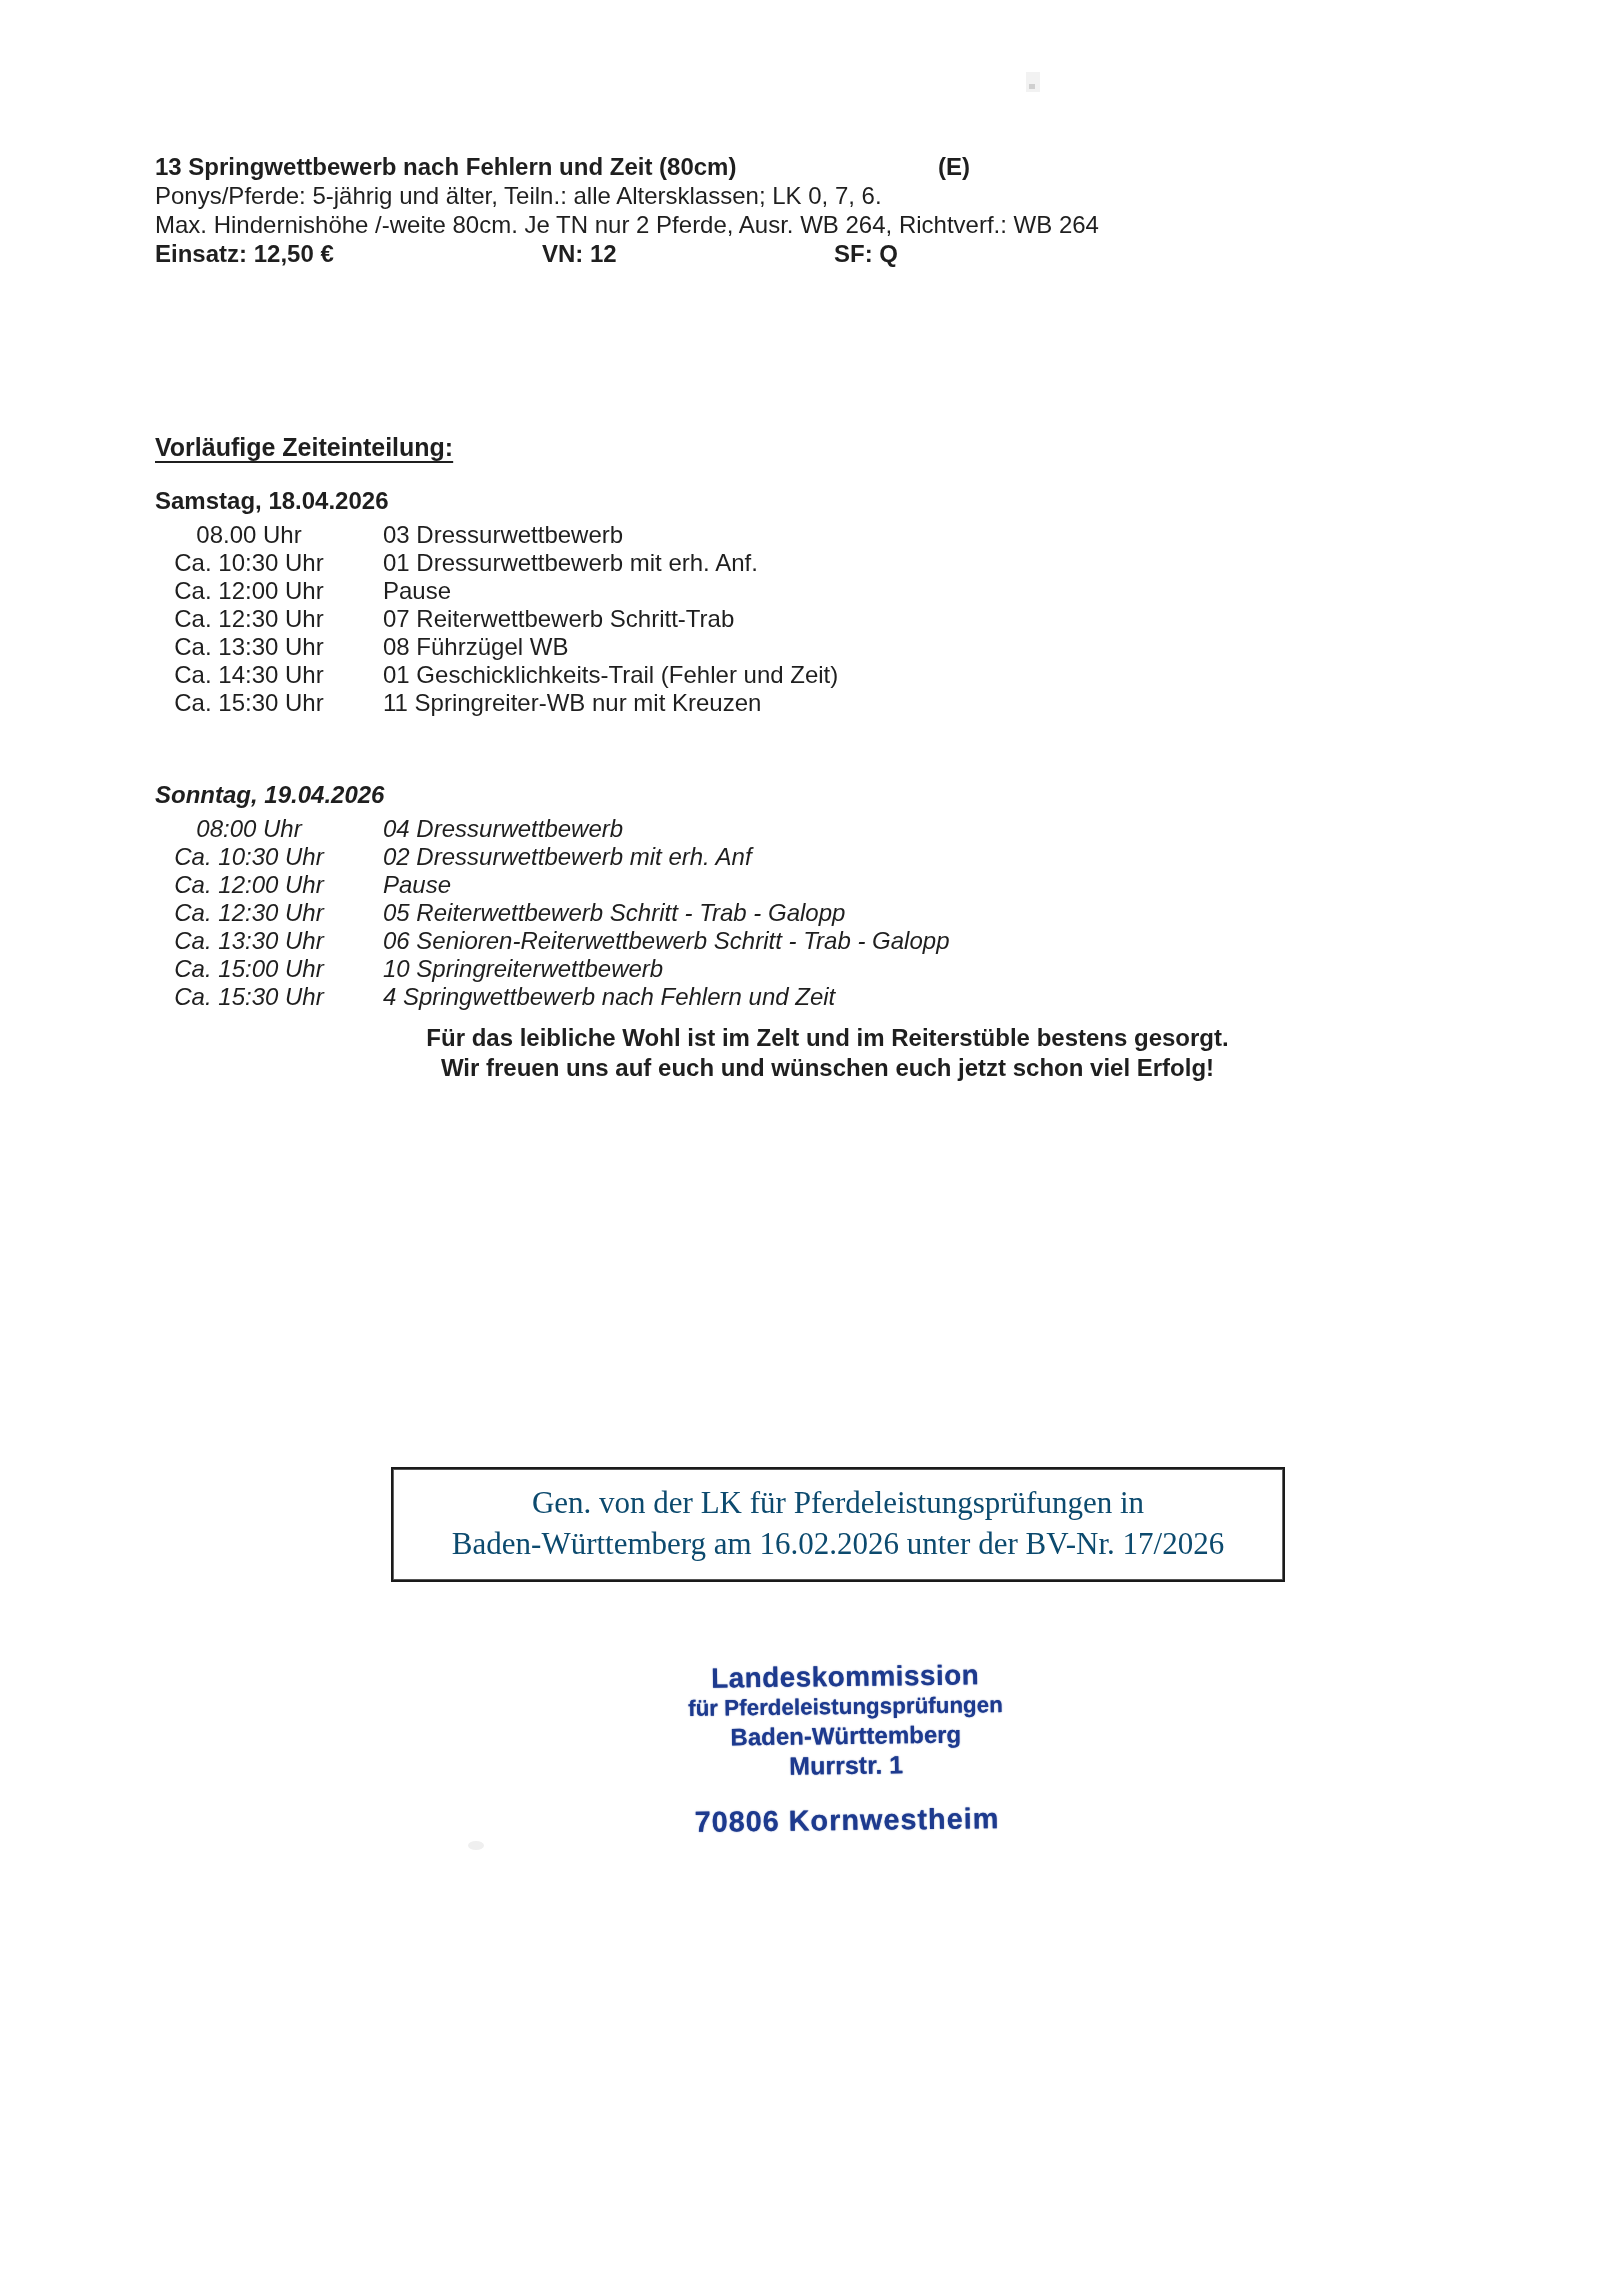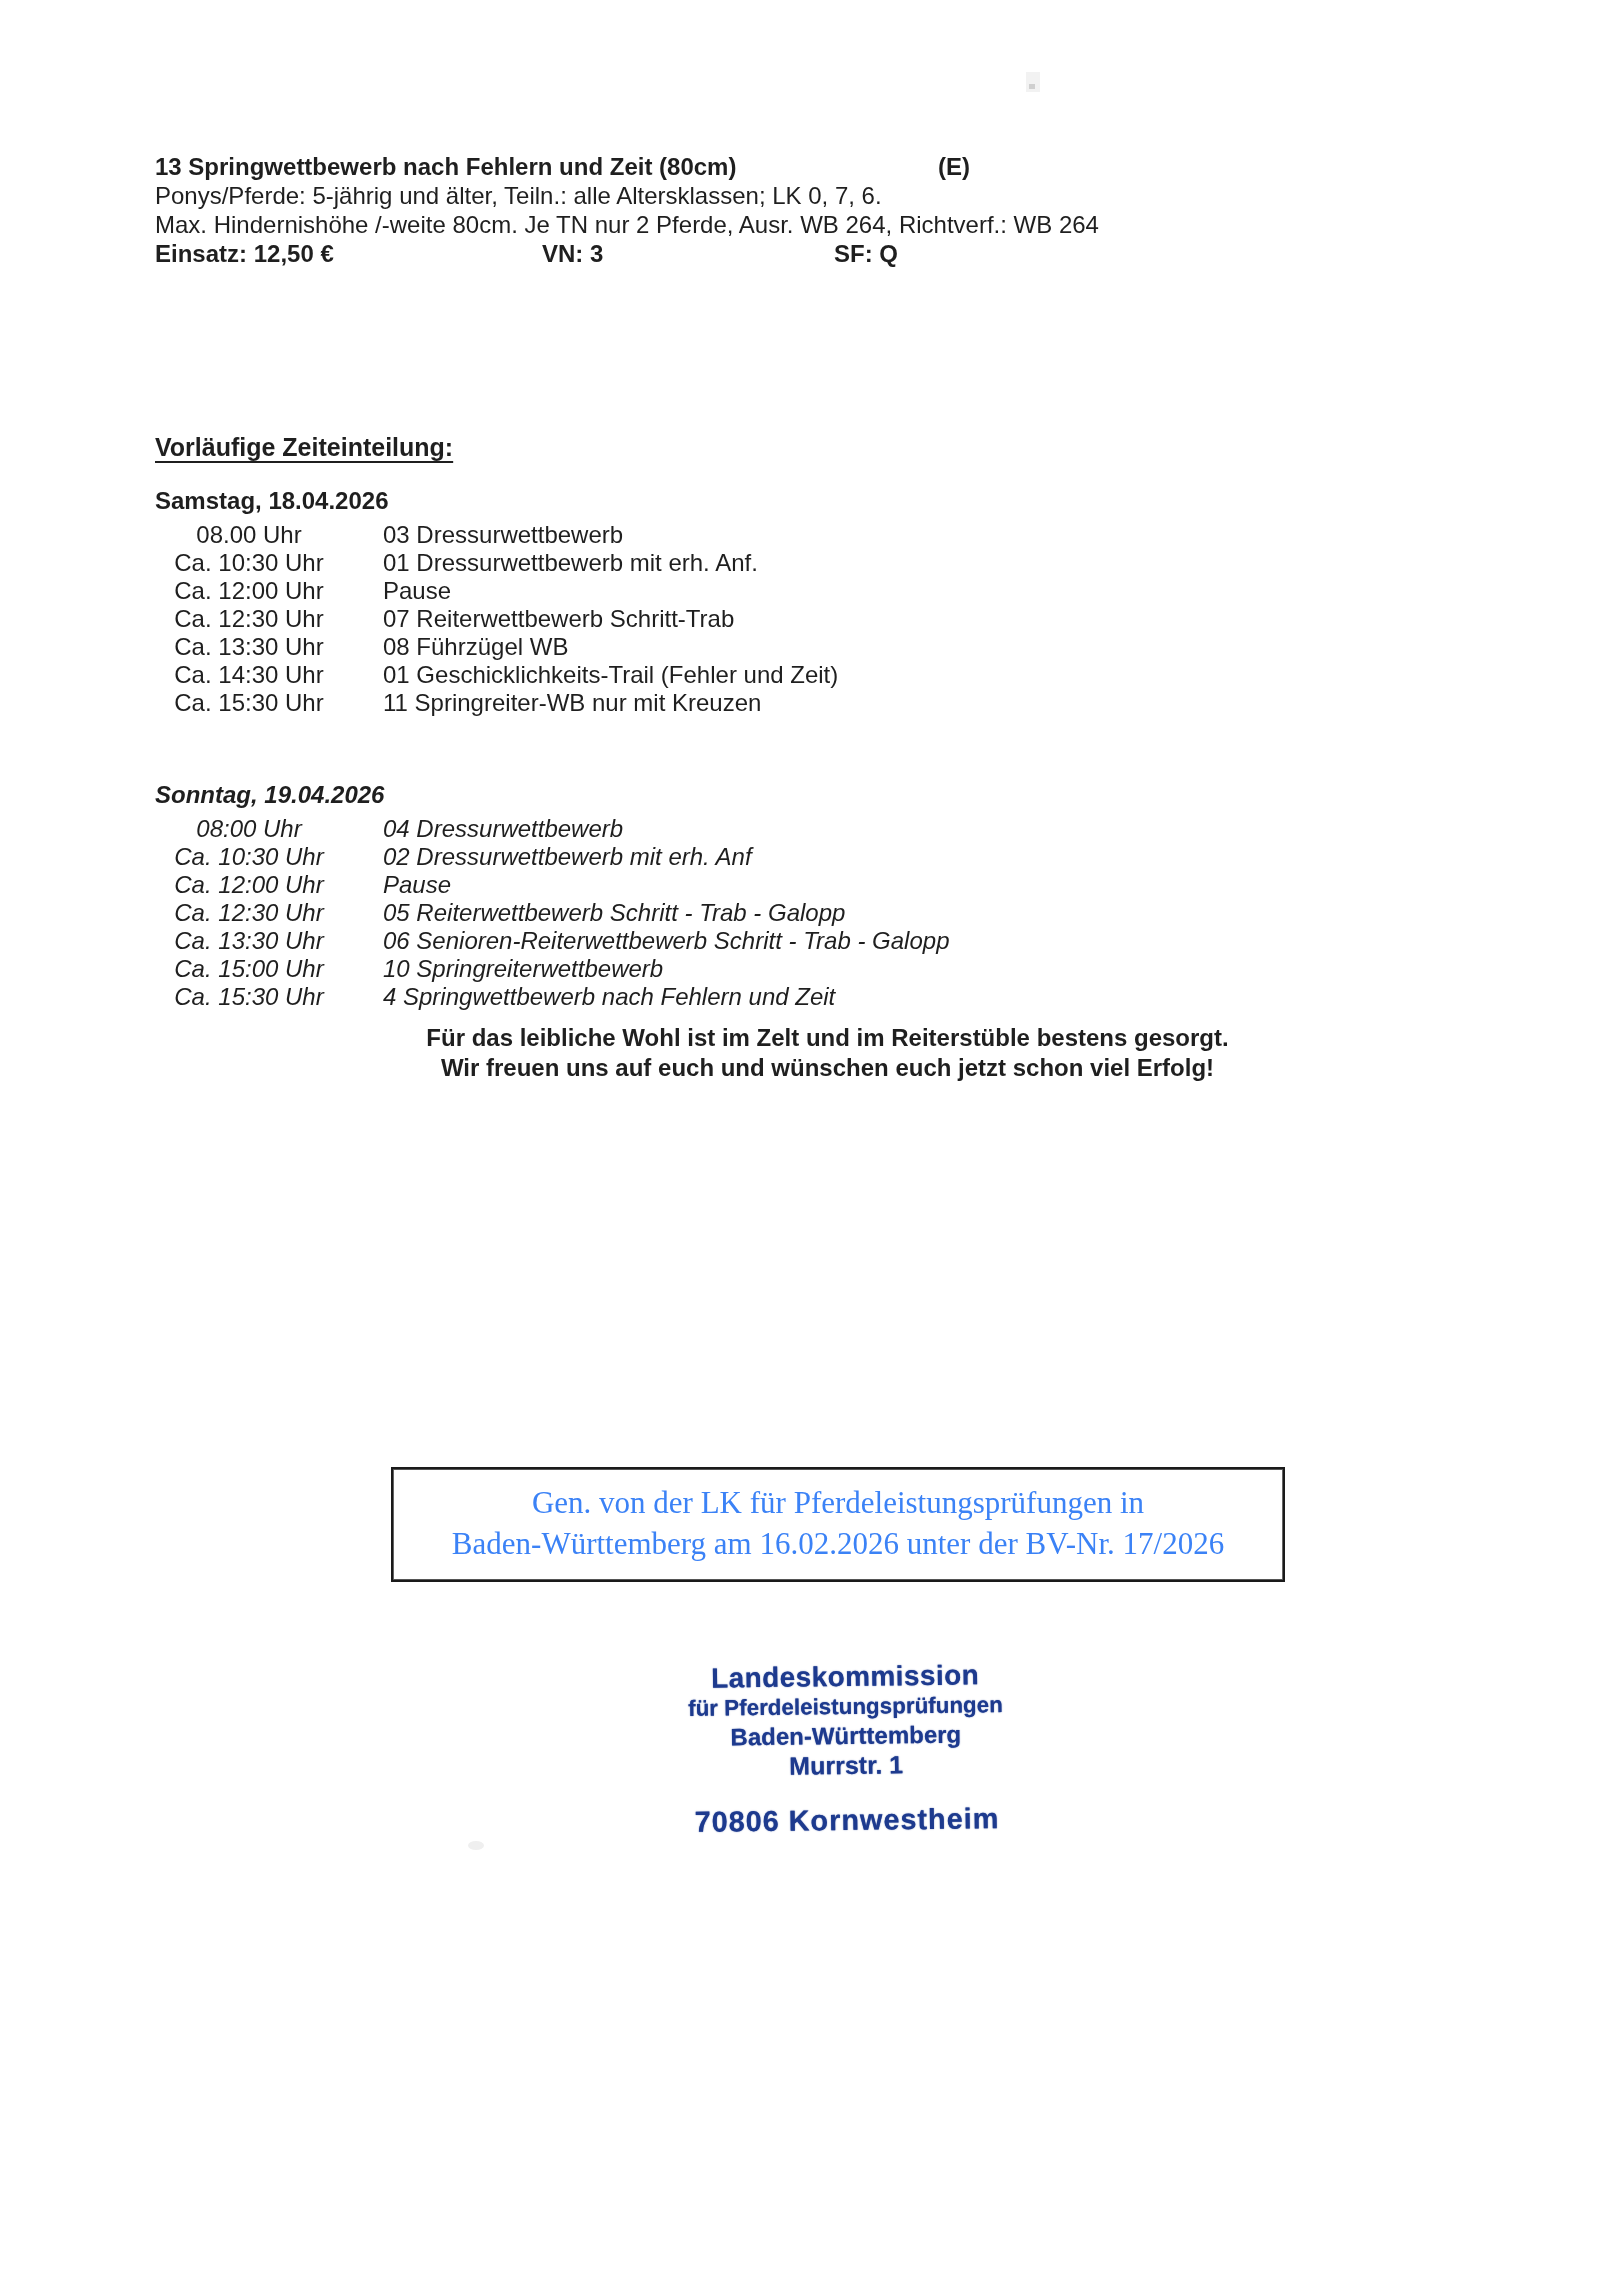--- a/index.html
+++ b/index.html
@@ -80,21 +80,21 @@
     left: 391px;
     top: 1467px;
     width: 890px;
     border: 2.7px solid #1a1a1a;
     box-shadow: 0 0 0 0.9px #555 inset;
     padding: 12.5px 0 16px 0;
     text-align: center;
     font-family: "Liberation Serif", serif;
     font-size: 31px;
     line-height: 41px;
-    color: #3b82f6;
+    color: #0c4a6e;
   }
 
   
   .stamp {
     position: absolute;
     left: 582px;
     top: 1660px;
     width: 528px;
     text-align: center;
     transform: rotate(-0.7deg);
@@ -134,21 +134,21 @@
 
   <div class="competition">
     <div class="title-row">
       <span>13 Springwettbewerb nach Fehlern und Zeit (80cm)</span>
       <span class="class-label">(E)</span>
     </div>
     <div>Ponys/Pferde: 5-jährig und älter, Teiln.: alle Altersklassen; LK 0, 7, 6.</div>
     <div>Max. Hindernishöhe /-weite 80cm. Je TN nur 2 Pferde, Ausr. WB 264, Richtverf.: WB 264</div>
     <div class="fees-row">
       <span>Einsatz: 12,50 €</span>
-      <span class="vn">VN: 3</span>
+      <span class="vn">VN: 12</span>
       <span class="sf">SF: Q</span>
     </div>
   </div>
 
   <div class="schedule-heading">Vorläufige Zeiteinteilung:</div>
 
   <div class="day-block day-0">
     <div class="day-title">Samstag, 18.04.2026</div>
     <div class="sched-row">
       <span class="time">08.00 Uhr</span>

